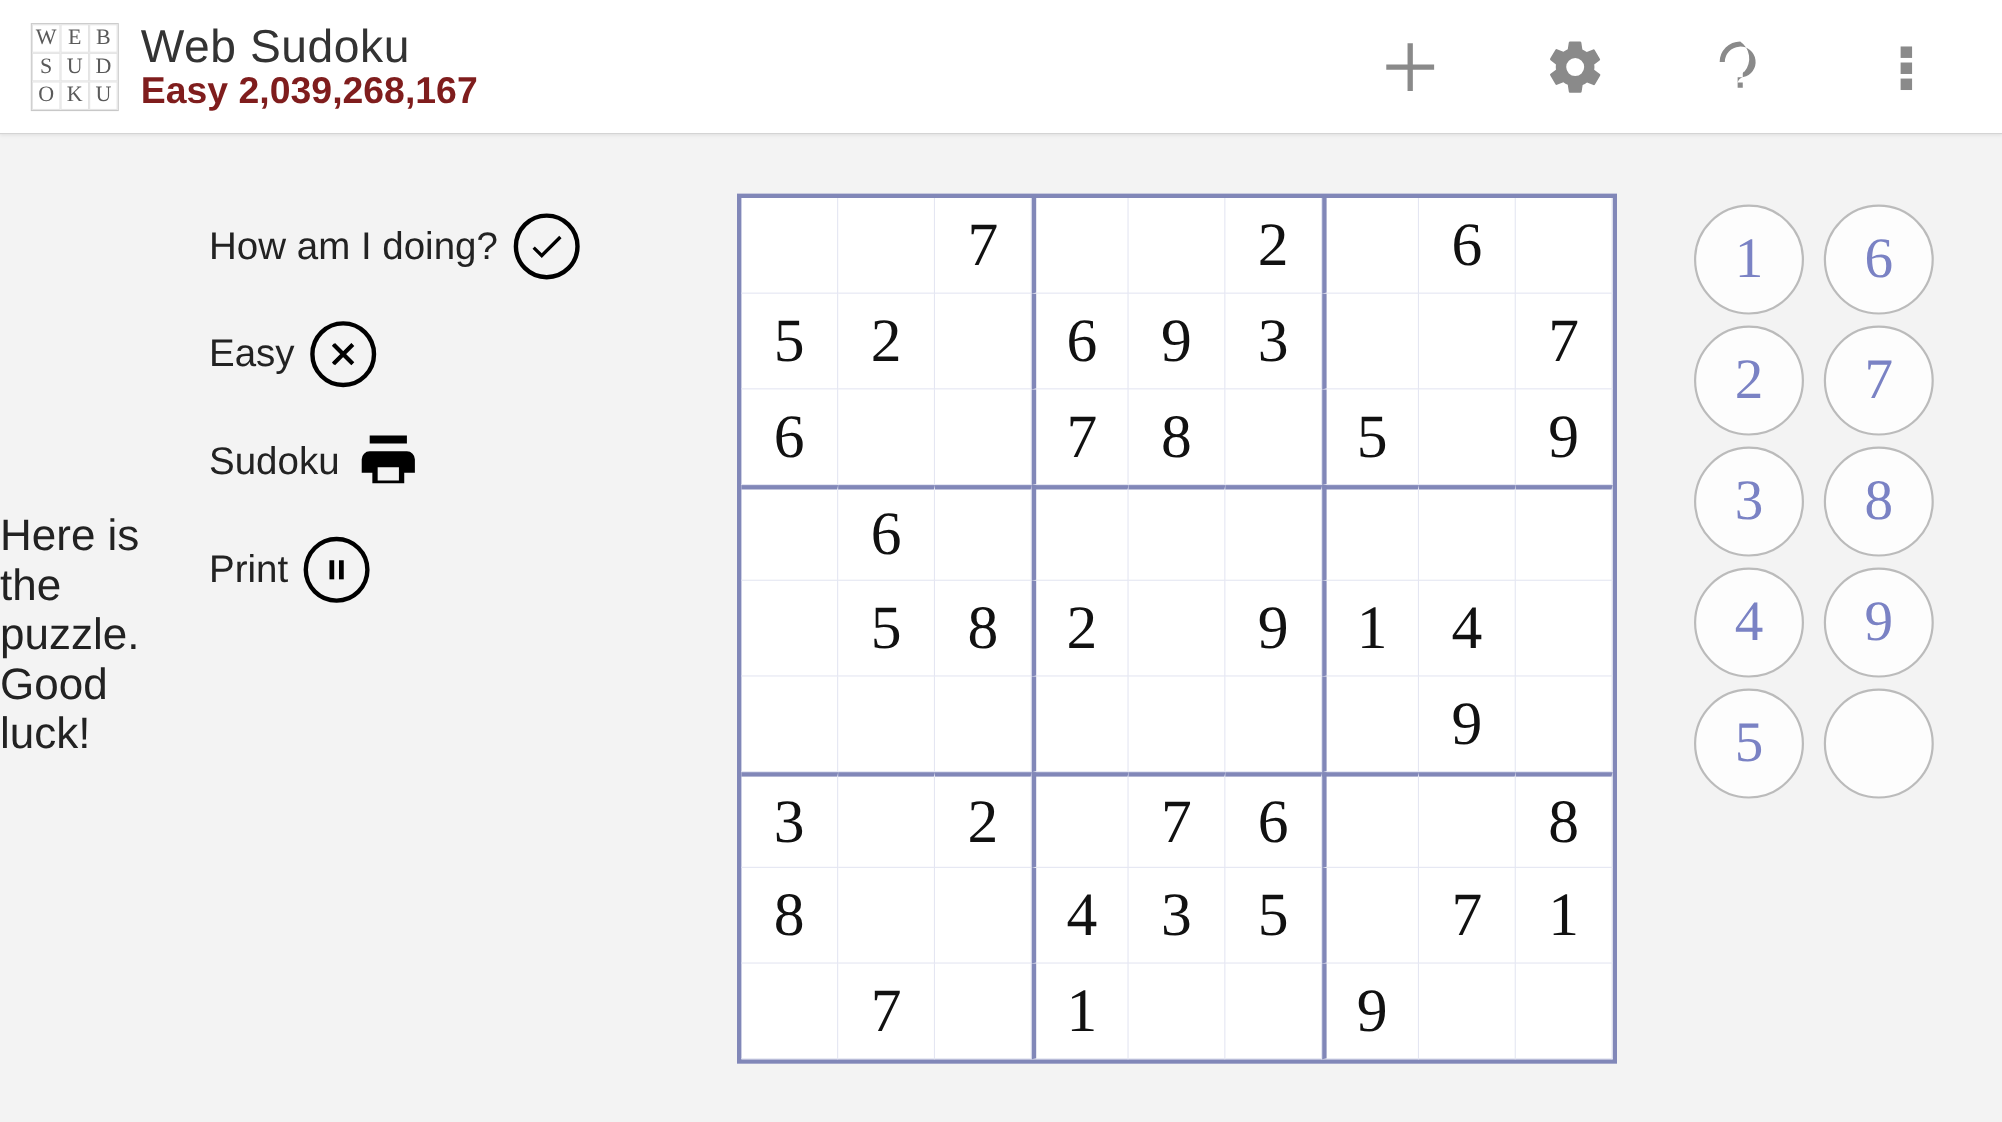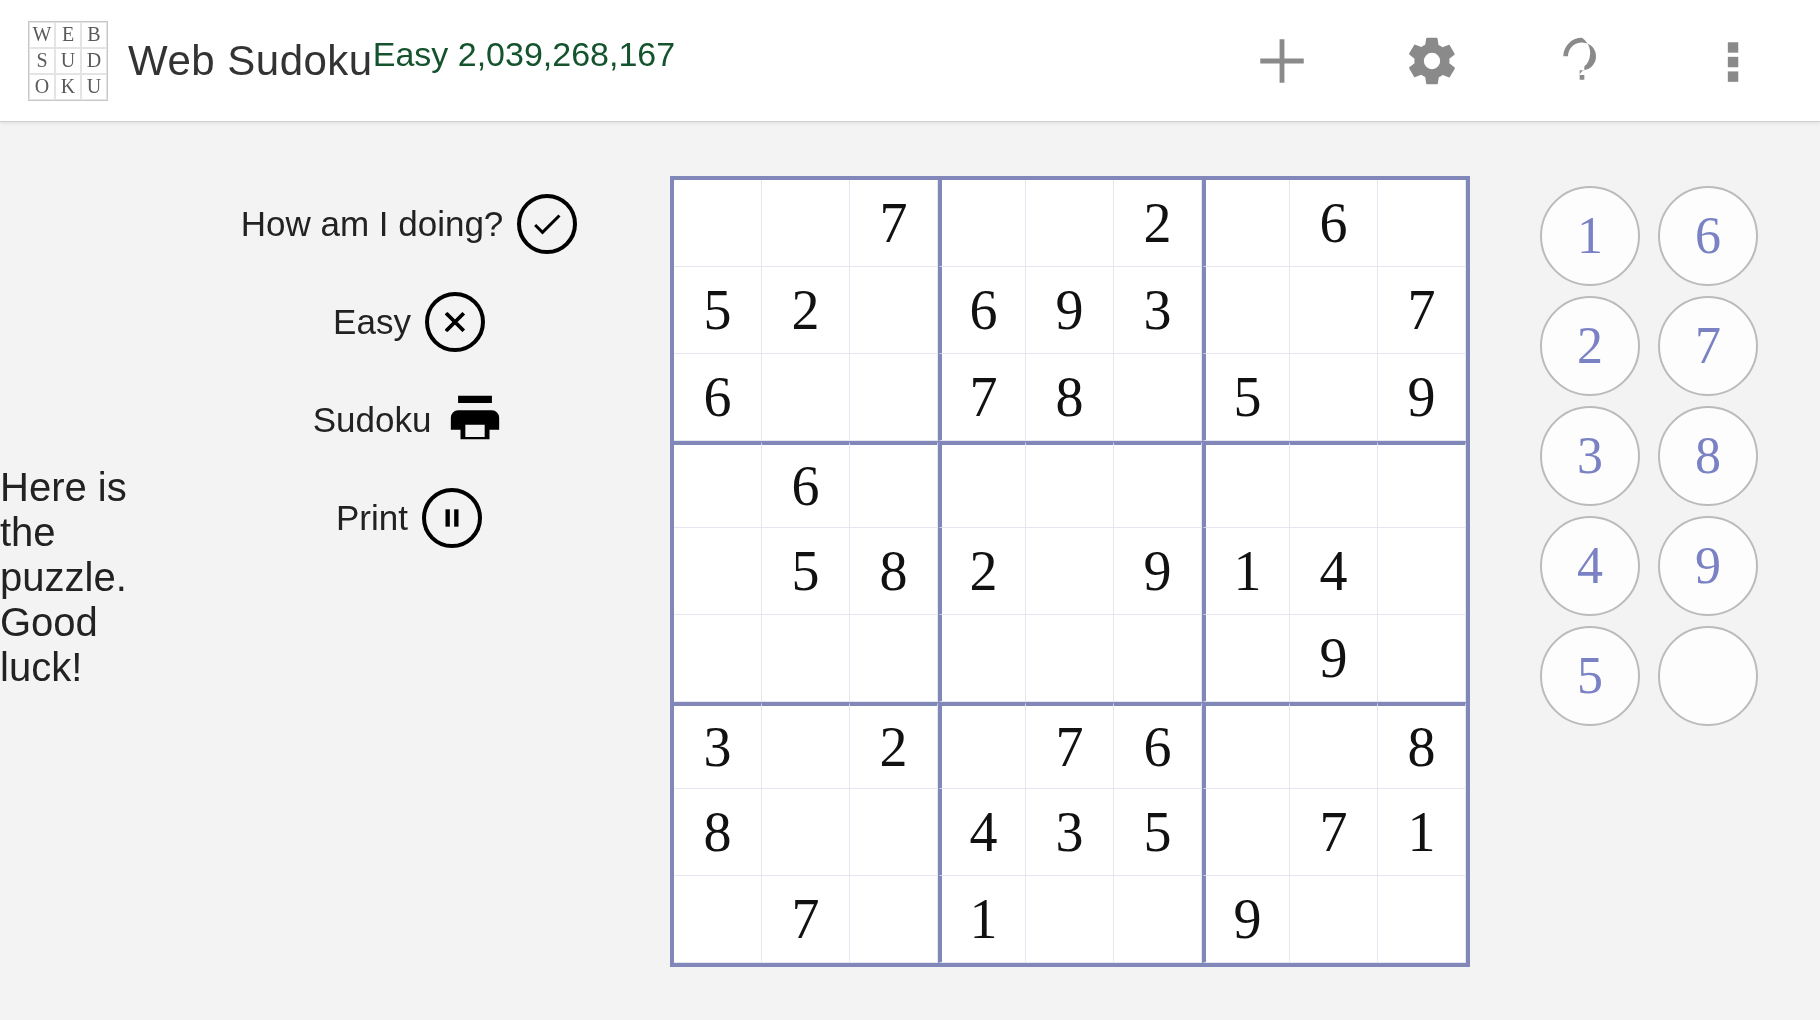--- a/index.html
+++ b/index.html
@@ -31,23 +31,23 @@
     margin-right: 20px;
     border: 1px solid #c8c8c8;
     background: #fff;
   }
   .logo span {
     display: flex; align-items: center; justify-content: center;
     font-family: Georgia, "Times New Roman", serif;
     font-size: 20px; color: #5a5a5a;
     border: 1px solid #e4e4e4;
   }
-  .title-block { display: flex; }
+  .title-block { display: flex; flex-direction: column; }
   .title-block .t1 { font-size: 42px; color: #333; font-weight: 400; letter-spacing: .5px; }
-  .title-block .t2 { font-size: 34px; color: #14532d; font-weight: 400; margin-top: -2px; }
+  .title-block .t2 { font-size: 34px; color: #7f1d1d; font-weight: 700; margin-top: -2px; }
   .header-spacer { flex: 1; }
   .header-icons { display: flex; align-items: center; gap: 86px; padding-right: 28px; }
   .hicon { width: 64px; height: 64px; display: flex; align-items: center; justify-content: center; fill: #8a8a8a; cursor: pointer; }
 
   
   .main {
     display: flex;
     flex-direction: row;
     align-items: center;
     height: calc(100% - 122px);
@@ -64,21 +64,21 @@
     justify-content: center;
     align-items: flex-start;
   }
 
   
   .left-actions {
     width: 480px;
     padding-top: 18px;
     display: flex;
     flex-direction: column;
-    align-items: center;
+    align-items: flex-start;
     padding-right: 42px;
     gap: 38px;
   }
   .act {
     display: flex; align-items: center; gap: 14px;
     cursor: pointer;
   }
   .act-label { font-size: 35px; color: #222; font-weight: 400; }
   .circ {
     width: 60px; height: 60px; border-radius: 50%;

